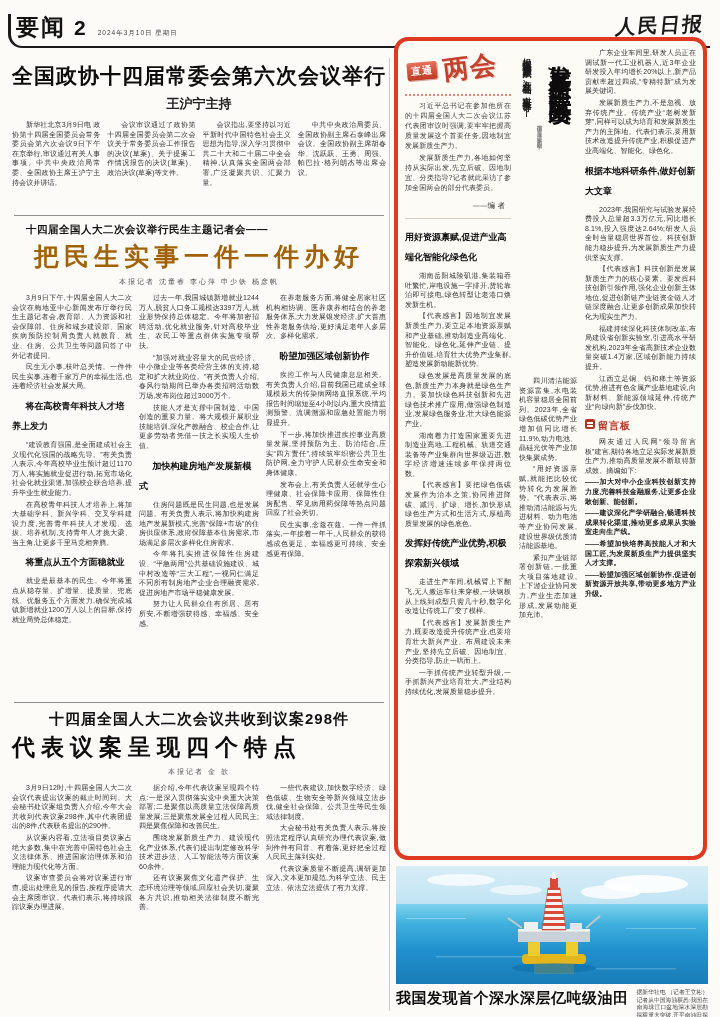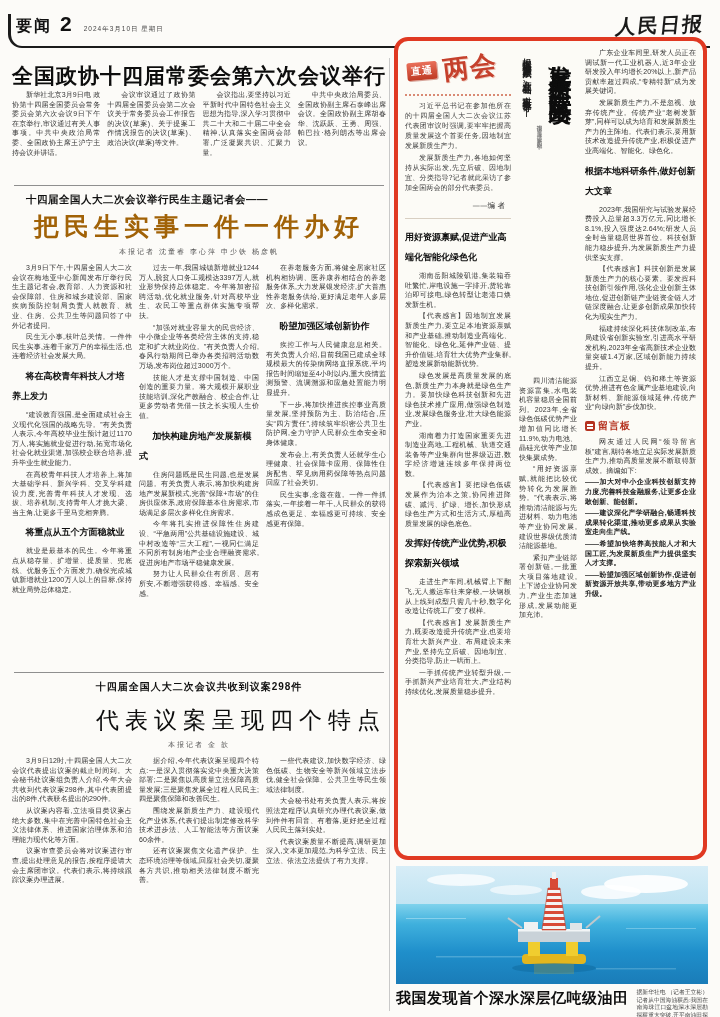--- a/index.html
+++ b/index.html
@@ -9,39 +9,39 @@
     background:#fcfbf8; overflow:hidden;
     font-family:"Liberation Sans", sans-serif; color:#222;
   }
   
   .hdr-rule {
     position:absolute; left:8px; top:14px; width:702px; height:34px;
     border-left:3px solid #1b1b1b; border-bottom:2px solid #1b1b1b;
     border-bottom-left-radius:14px;
   }
   .hdr { position:absolute; left:16px; top:12px; right:12px; height:36px; }
-  .sec-title { font-size:16px; font-weight:900; letter-spacing:2px; color:#111; }
+  .sec-title { font-size:23px; font-weight:900; letter-spacing:2px; color:#111; }
   .page-no { font-size:21px; font-weight:800; margin-left:8px; color:#111; }
   .hdr-date { font-size:6.5px; color:#444; margin-left:12px; letter-spacing:1px; }
   .masthead {
     position:absolute; right:4px; top:0px; font-family:"DejaVu Serif", serif;
     font-weight:bold; font-size:20px; letter-spacing:2px; color:#1a1a1a;
     transform:skewX(-8deg) rotate(-2deg); display:inline-block;
   }
   
   .left-region { position:absolute; left:12px; top:58px; width:374px; }
   .v-rule { position:absolute; left:389px; top:58px; bottom:6px; border-left:1px solid #c9c9c9; }
   .divider { border-top:1px solid #8f8f8f; margin:7px 2px; }
   .a-head { text-align:left; font-size:21px; font-weight:900; letter-spacing:1px; color:#0d0d0d; margin-top:4px; }
   .a-sub { text-align:center; font-family:"DejaVu Serif", serif; font-weight:bold; font-size:13px; margin:5px 0 7px; color:#222; }
   .b-kicker { font-size:10.5px; font-weight:700; color:#111; padding-left:14px; margin:4px 0 3px; letter-spacing:0.5px; }
   .b-head { text-align:center; font-size:25px; font-weight:900; letter-spacing:5px; color:#a16207; margin:3px 0 4px; }
   .byline { text-align:center; font-size:7px; color:#555; margin-bottom:6px; letter-spacing:2px; }
-  .c-kicker { text-align:center; font-size:10px; font-weight:700; color:#111; margin:5px 0 11px; letter-spacing:1px; }
-  .c-head { text-align:right; font-size:23px; font-weight:400; letter-spacing:6px; color:#0d0d0d; margin:2px 0 4px; }
+  .c-kicker { text-align:center; font-size:15px; font-weight:700; color:#111; margin:5px 0 3px; letter-spacing:1px; }
+  .c-head { text-align:left; font-size:23px; font-weight:700; letter-spacing:6px; color:#0d0d0d; margin:2px 0 4px; }
   .cols { display:flex; gap:7px; }
   .col { flex:1; overflow:hidden; }
   .art-a .col { height:88px; }
   .art-b .col { height:402px; }
   .art-c .col { height:228px; }
   
   .bp {
     font-size:7px; line-height:9.6px; text-align:justify; text-indent:2em;
     color:#333; margin-bottom:2px; letter-spacing:0.1px;
   }
@@ -80,21 +80,21 @@
   .v-kicker {
     writing-mode:vertical-rl; font-size:9px; font-weight:700; color:#1a1a1a;
     letter-spacing:1.5px; line-height:15px; height:100%; margin-top:3px;
   }
   .v-byline { writing-mode:vertical-rl; font-size:5.5px; color:#777; padding-top:72px; letter-spacing:1px; }
   .v-headline {
     writing-mode:vertical-rl; font-size:23px; font-weight:900; color:#0d0d0d;
     letter-spacing:2.5px; line-height:1.15; height:100%;
   }
   .colB-body { flex:1; overflow:hidden; margin-top:4px; }
-  .inline-badge { display:flex; align-items:center; gap:3px; margin:7px 0 4px; color:#b5321f; font-weight:800; font-size:10px; letter-spacing:1px; }
+  .inline-badge { display:flex; align-items:flex-start; gap:3px; margin:7px 0 4px; color:#b5321f; font-weight:800; font-size:10px; letter-spacing:1px; }
   .badge-ico { width:10px; height:10px; background:#b5321f; border-radius:2px; position:relative; flex:none; }
   .badge-ico::after { content:""; position:absolute; left:2px; right:2px; top:3px; height:1.5px; background:#fff; box-shadow:0 3px 0 #fff; }
   
   .photo { position:absolute; left:396px; top:866px; width:312px; height:118px; overflow:hidden; background:#8fd0ea; }
   .caption { position:absolute; left:396px; top:989px; width:312px; display:flex; gap:8px; align-items:flex-start; }
   .cap-title { font-size:15px; font-weight:800; color:#0d0d0d; letter-spacing:0.5px; white-space:nowrap; }
   .cap-text { flex:1; font-size:5.8px; line-height:7.6px; color:#444; text-align:justify; }
 </style>
 </head>
 <body>
@@ -104,20 +104,21 @@
   <div class="hdr-rule"></div>
   <div class="hdr">
     <span class="sec-title">要闻</span><span class="page-no">2</span><span class="hdr-date">2024年3月10日 星期日</span>
     <span class="masthead">人民日报</span>
   </div>
 
   <section class="left-region">
 
     <article class="art-a">
       <div class="a-head">全国政协十四届常委会第六次会议举行</div>
+      <div class="a-sub">王沪宁主持</div>
       <div class="cols">
         <div class="col">
             <p class="bp">新华社北京3月9日电 政协第十四届全国委员会常务委员会第六次会议9日下午在京举行,审议通过有关人事事项。中共中央政治局常委、全国政协主席王沪宁主持会议并讲话。</p>
           </div>
         <div class="col">
             <p class="bp">会议审议通过了政协第十四届全国委员会第二次会议关于常务委员会工作报告的决议(草案)、关于提案工作情况报告的决议(草案)、政治决议(草案)等文件。</p>
           </div>
         <div class="col">
             <p class="bp">会议指出,要坚持以习近平新时代中国特色社会主义思想为指导,深入学习贯彻中共二十大和二十届二中全会精神,认真落实全国两会部署,广泛凝聚共识、汇聚力量。</p>
           </div>

